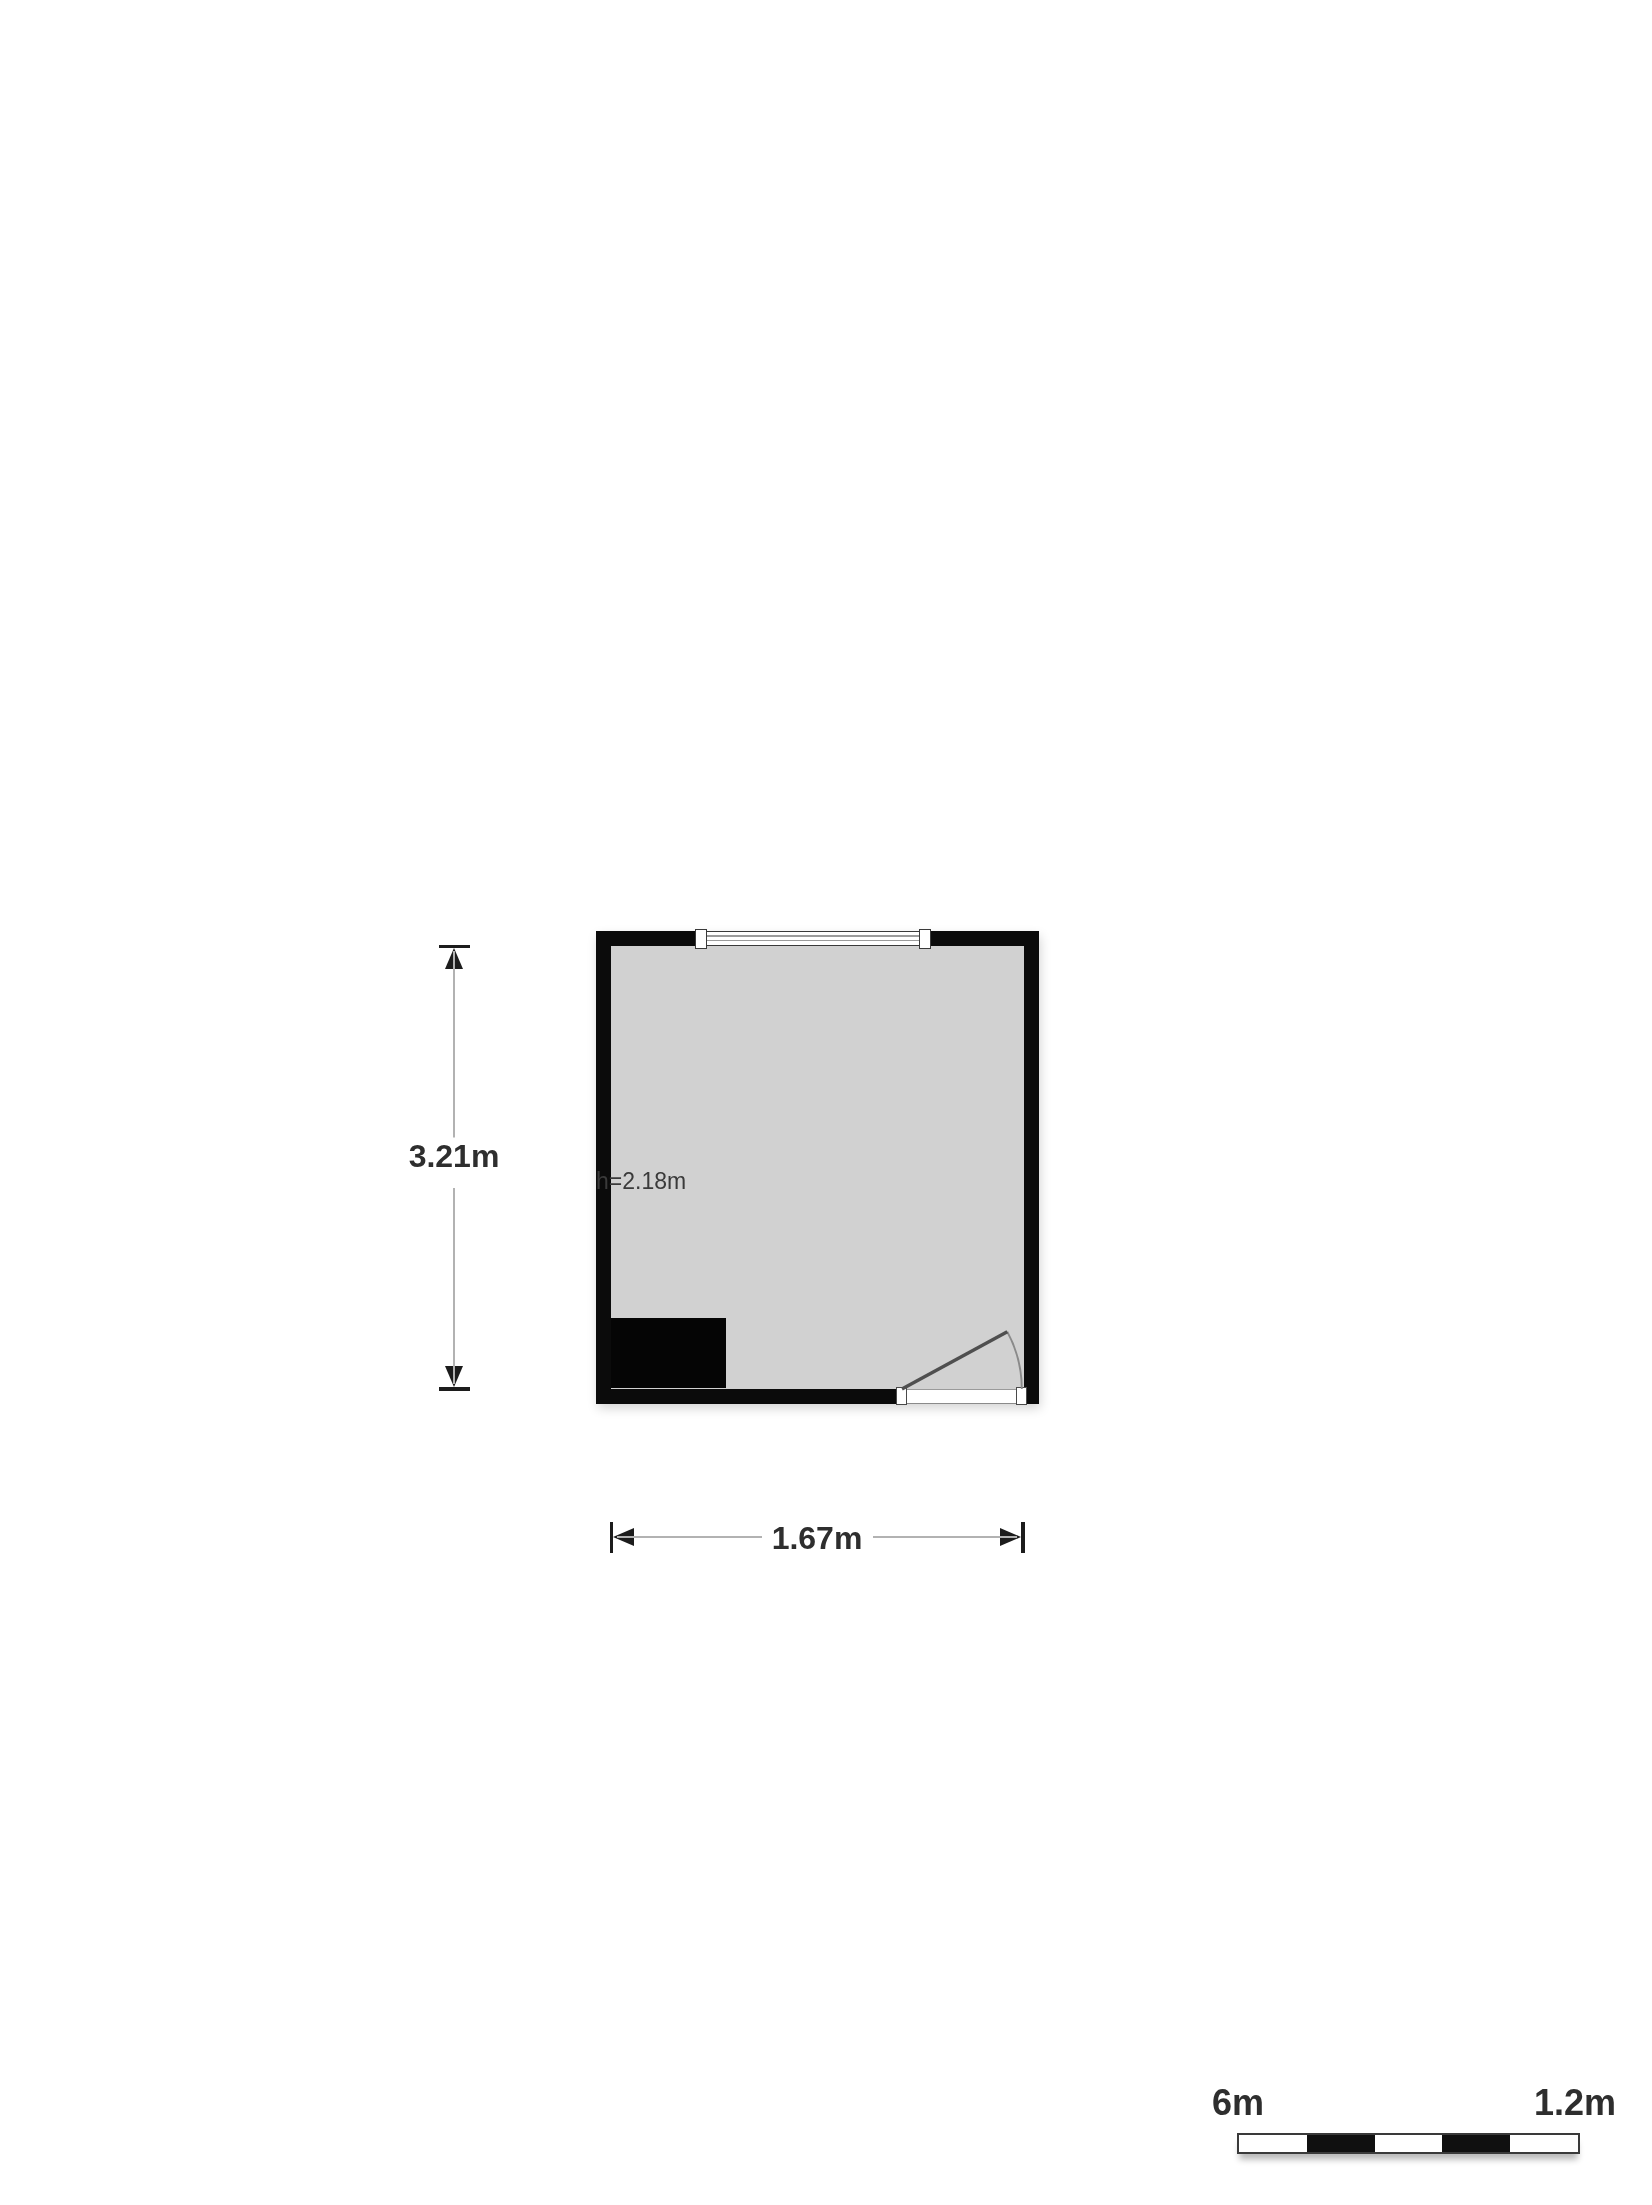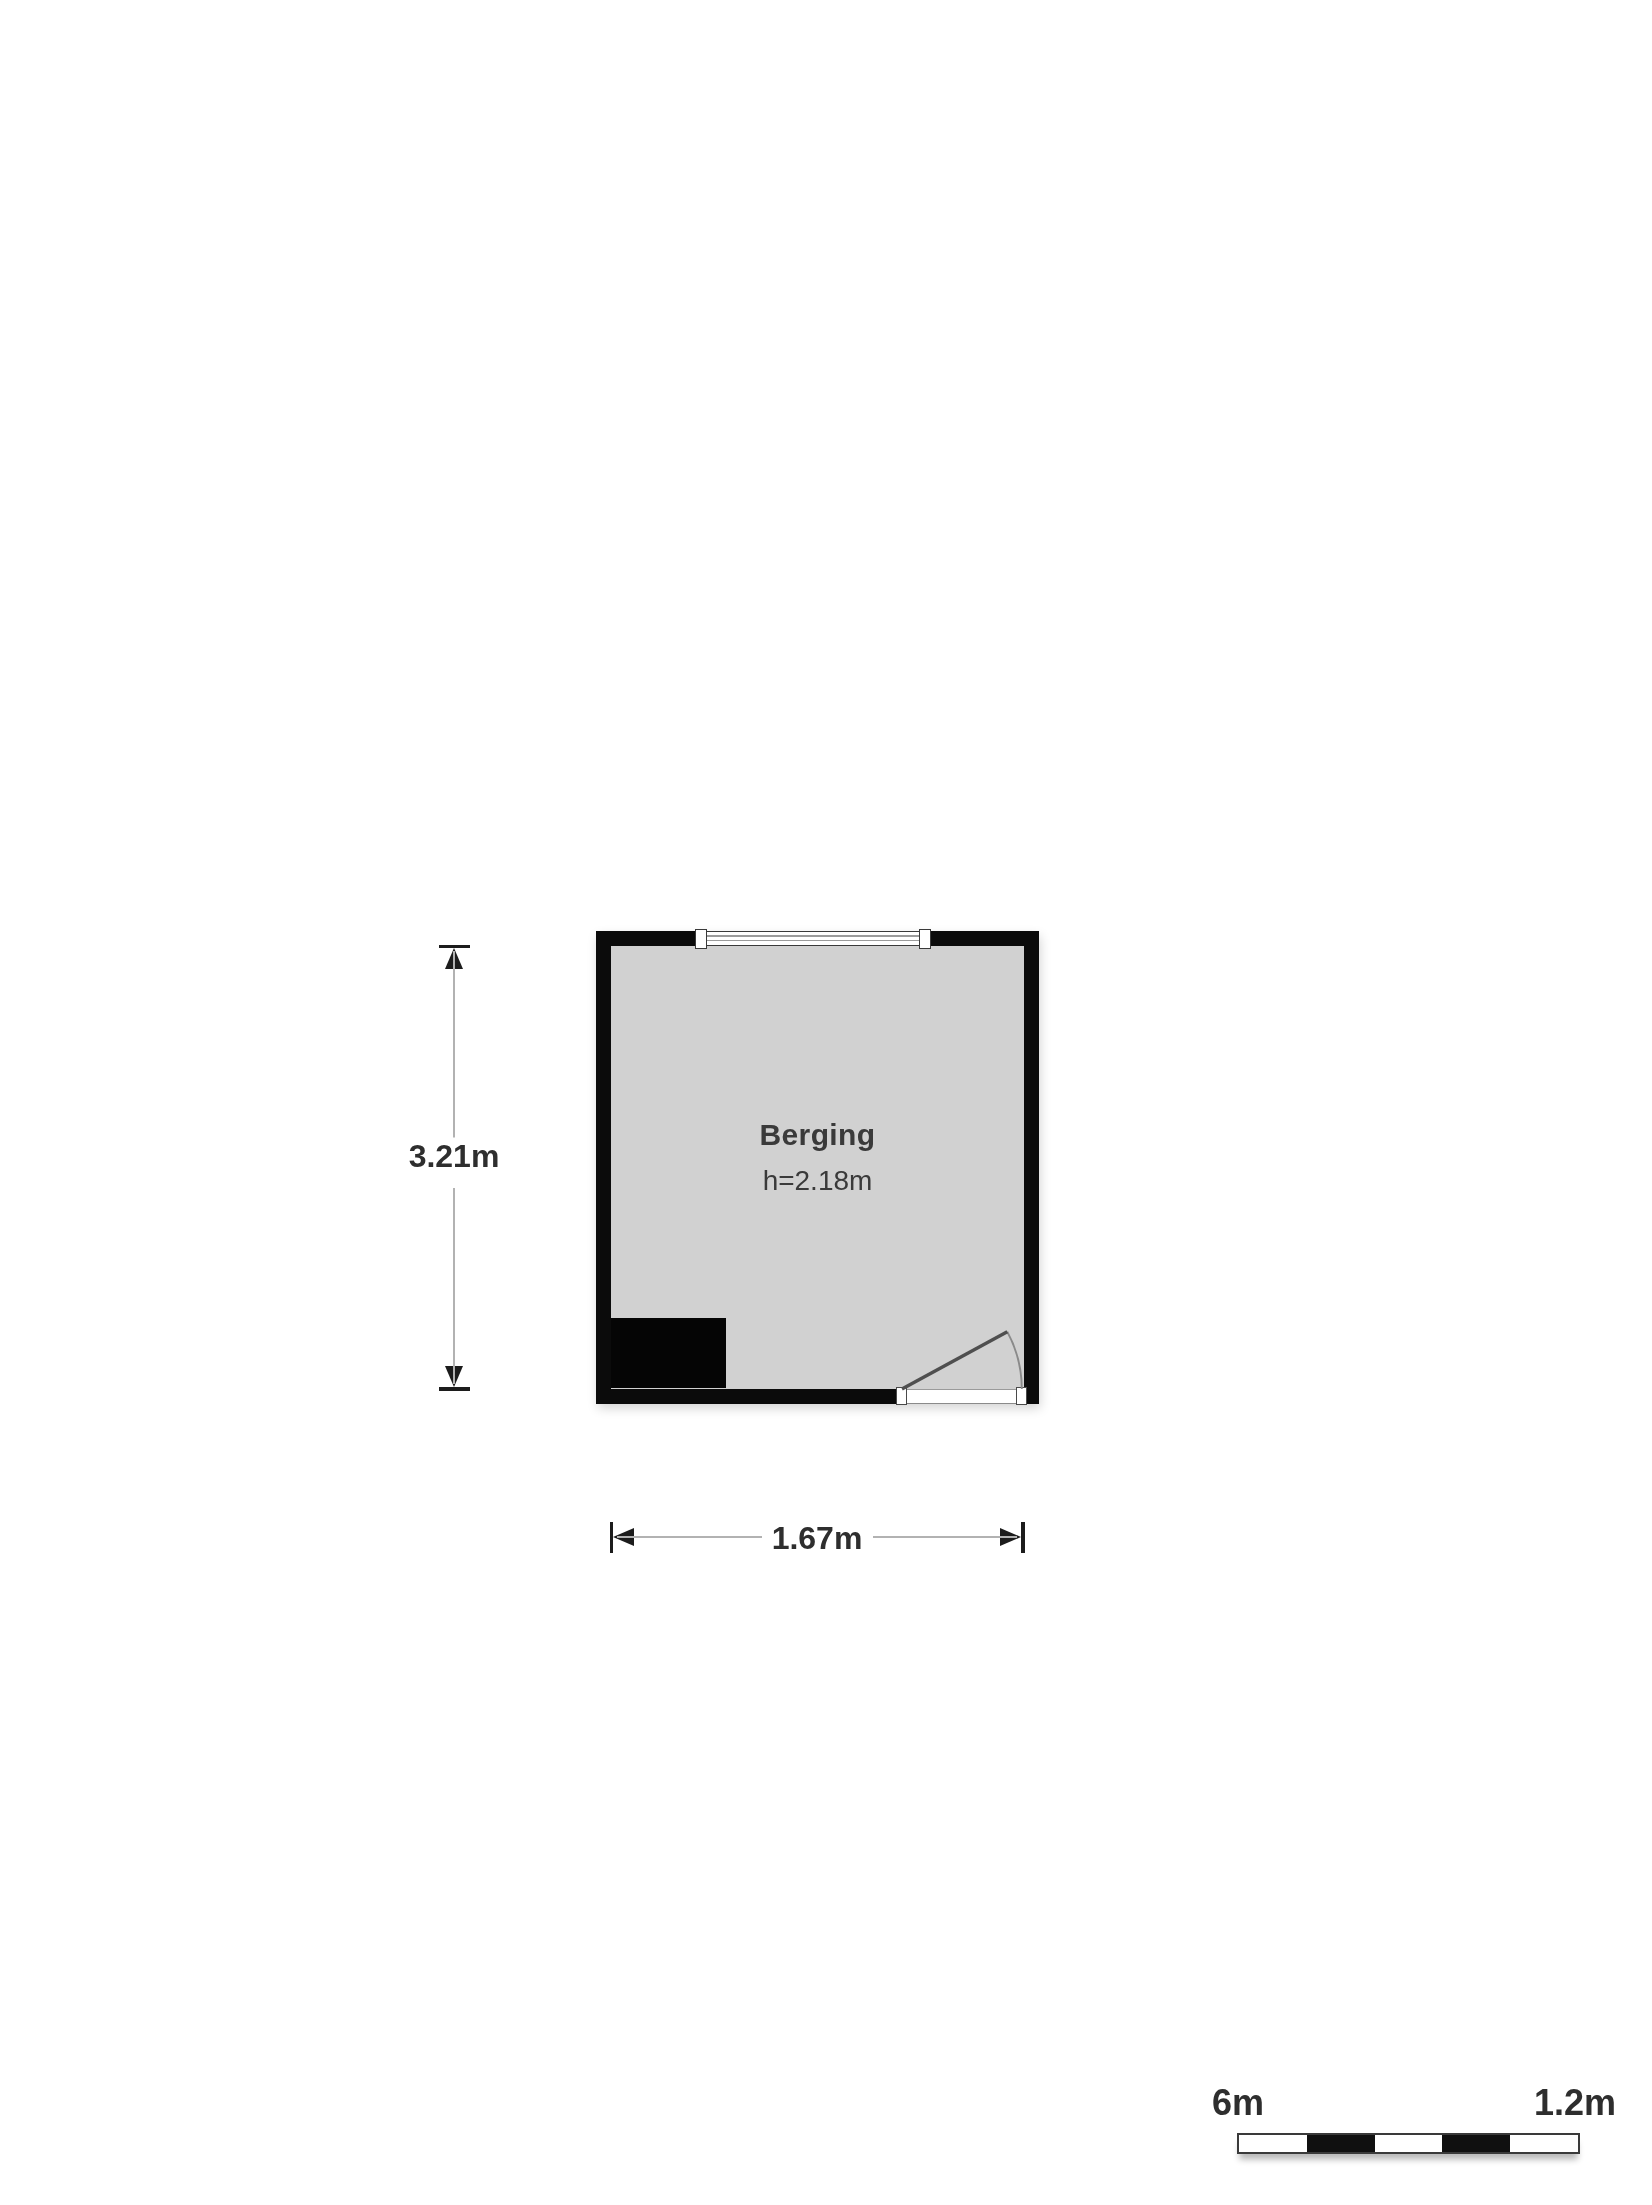--- a/index.html
+++ b/index.html
@@ -23,22 +23,21 @@
   .room-label{
     position:absolute;left:0;right:0;top:204px;
     transform:translateY(-50%);
     text-align:center;
     font-size:30px;font-weight:600;letter-spacing:0.4px;
     color:var(--room-text,#3a3a3a);
   }
   .room-height-label{
     position:absolute;left:0;right:0;top:250px;
     transform:translateY(-50%);
-    text-align:center;
-    font-size:28px;font-weight:500;
+    font-size:23px;font-weight:500;
     color:var(--room-text,#3a3a3a);
   }
   
   .window{
     position:absolute;left:105px;top:0;width:227px;height:15.3px;
     background:#ffffff;
     border-top:1.5px solid var(--window-border,#3a3a3a);
     border-bottom:1.5px solid var(--window-border,#3a3a3a);
     box-sizing:border-box;
   }
@@ -133,21 +132,20 @@
     <div class="door-threshold"></div>
     <div class="doorcap left"></div>
     <div class="doorcap right"></div>
     <svg class="door-svg" viewBox="0 0 190 115" xmlns="http://www.w3.org/2000/svg">
       <path d="M 155 14 A 157 157 0 0 1 174 89" fill="none" stroke="#8a8a8a" stroke-width="2.5"></path>
       <line x1="17" y1="89" x2="155" y2="14" stroke="#4f4f4f" stroke-width="4.5"></line>
     </svg>
 
     <div class="storage-block"></div>
 
-    <div class="room-label">Berging</div>
     <div class="room-height-label">h=2.18m</div>
   </div>
 
   <div class="dim dim-v">
     <div class="tick t"></div>
     <div class="tick b"></div>
     <div class="arrow up"></div>
     <div class="arrow down"></div>
     <div class="dim-line seg1"></div>
     <div class="dim-line seg2"></div>

